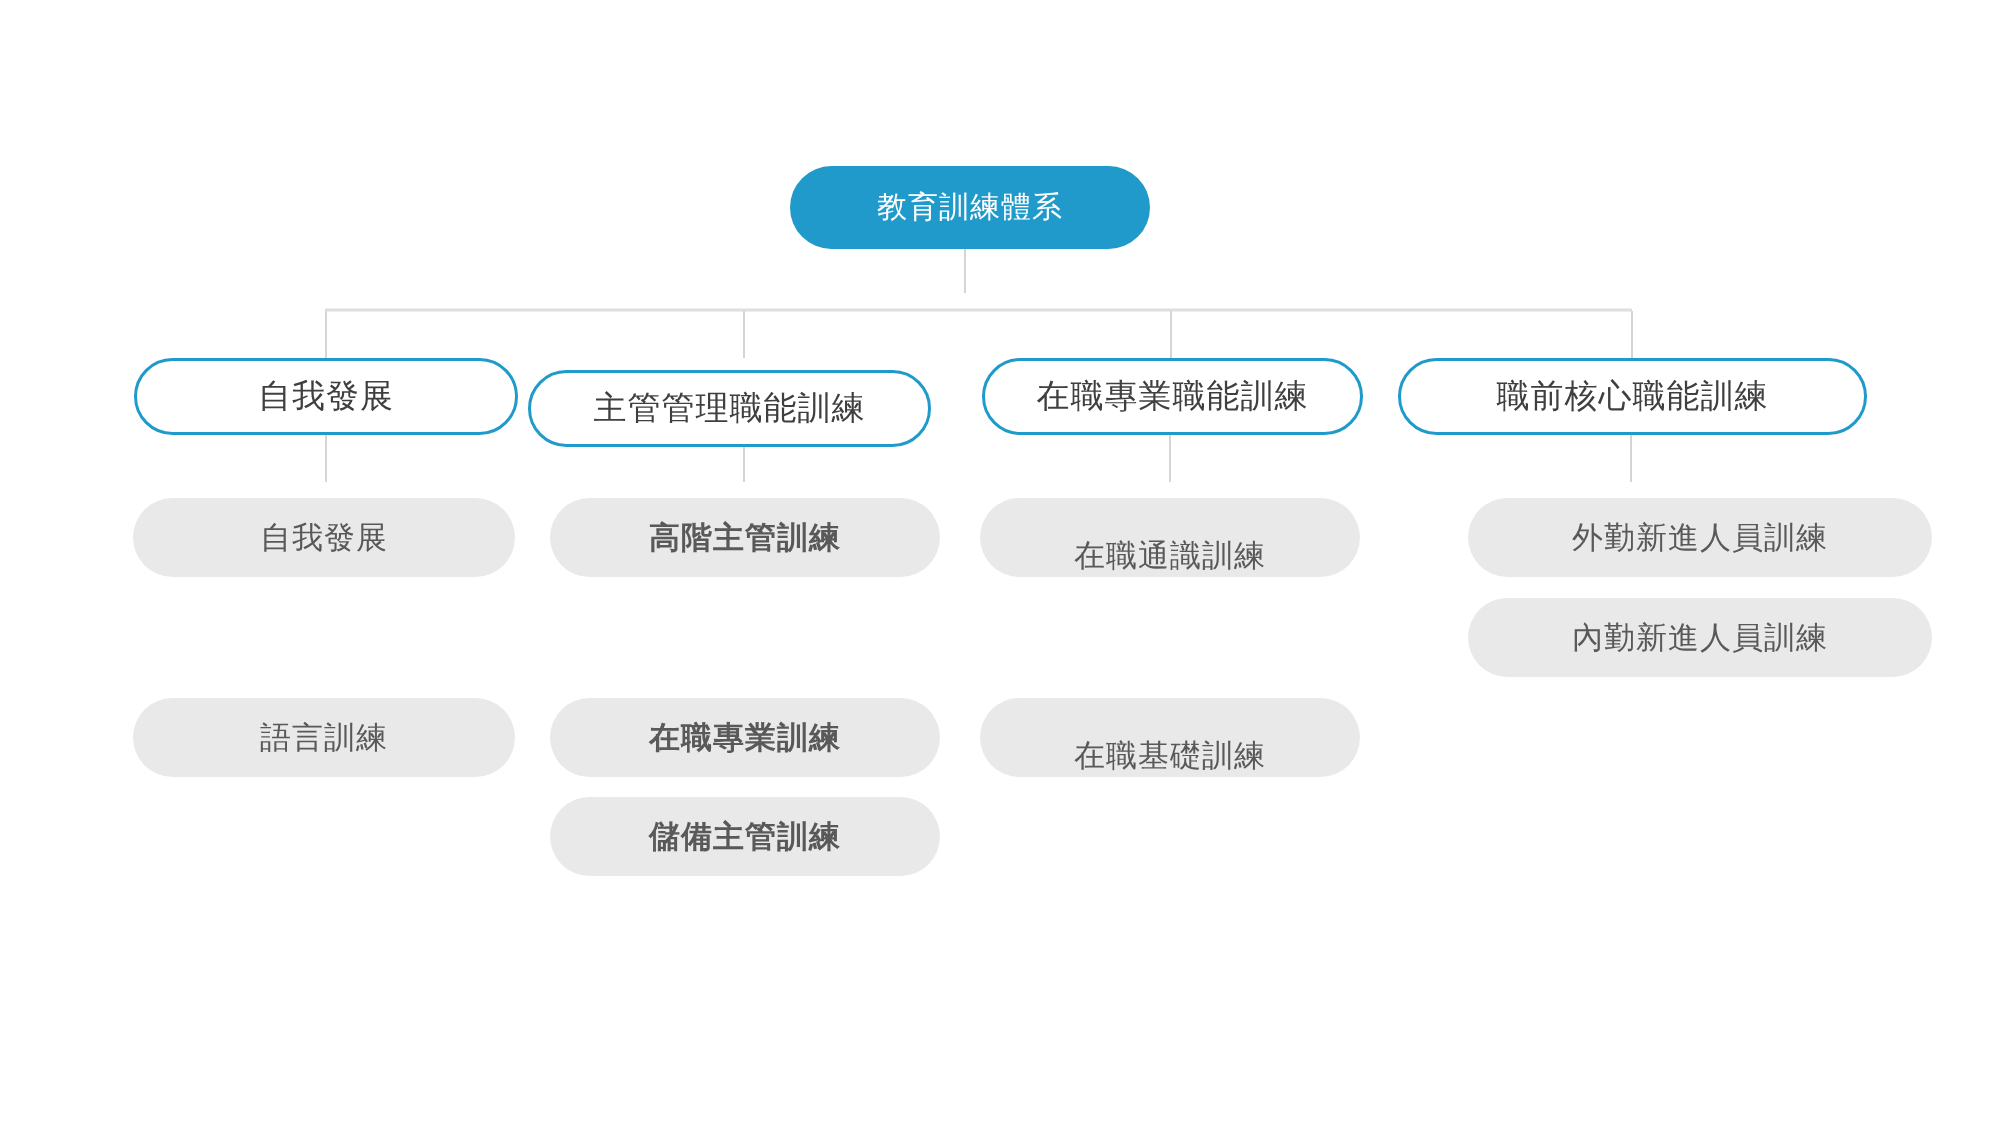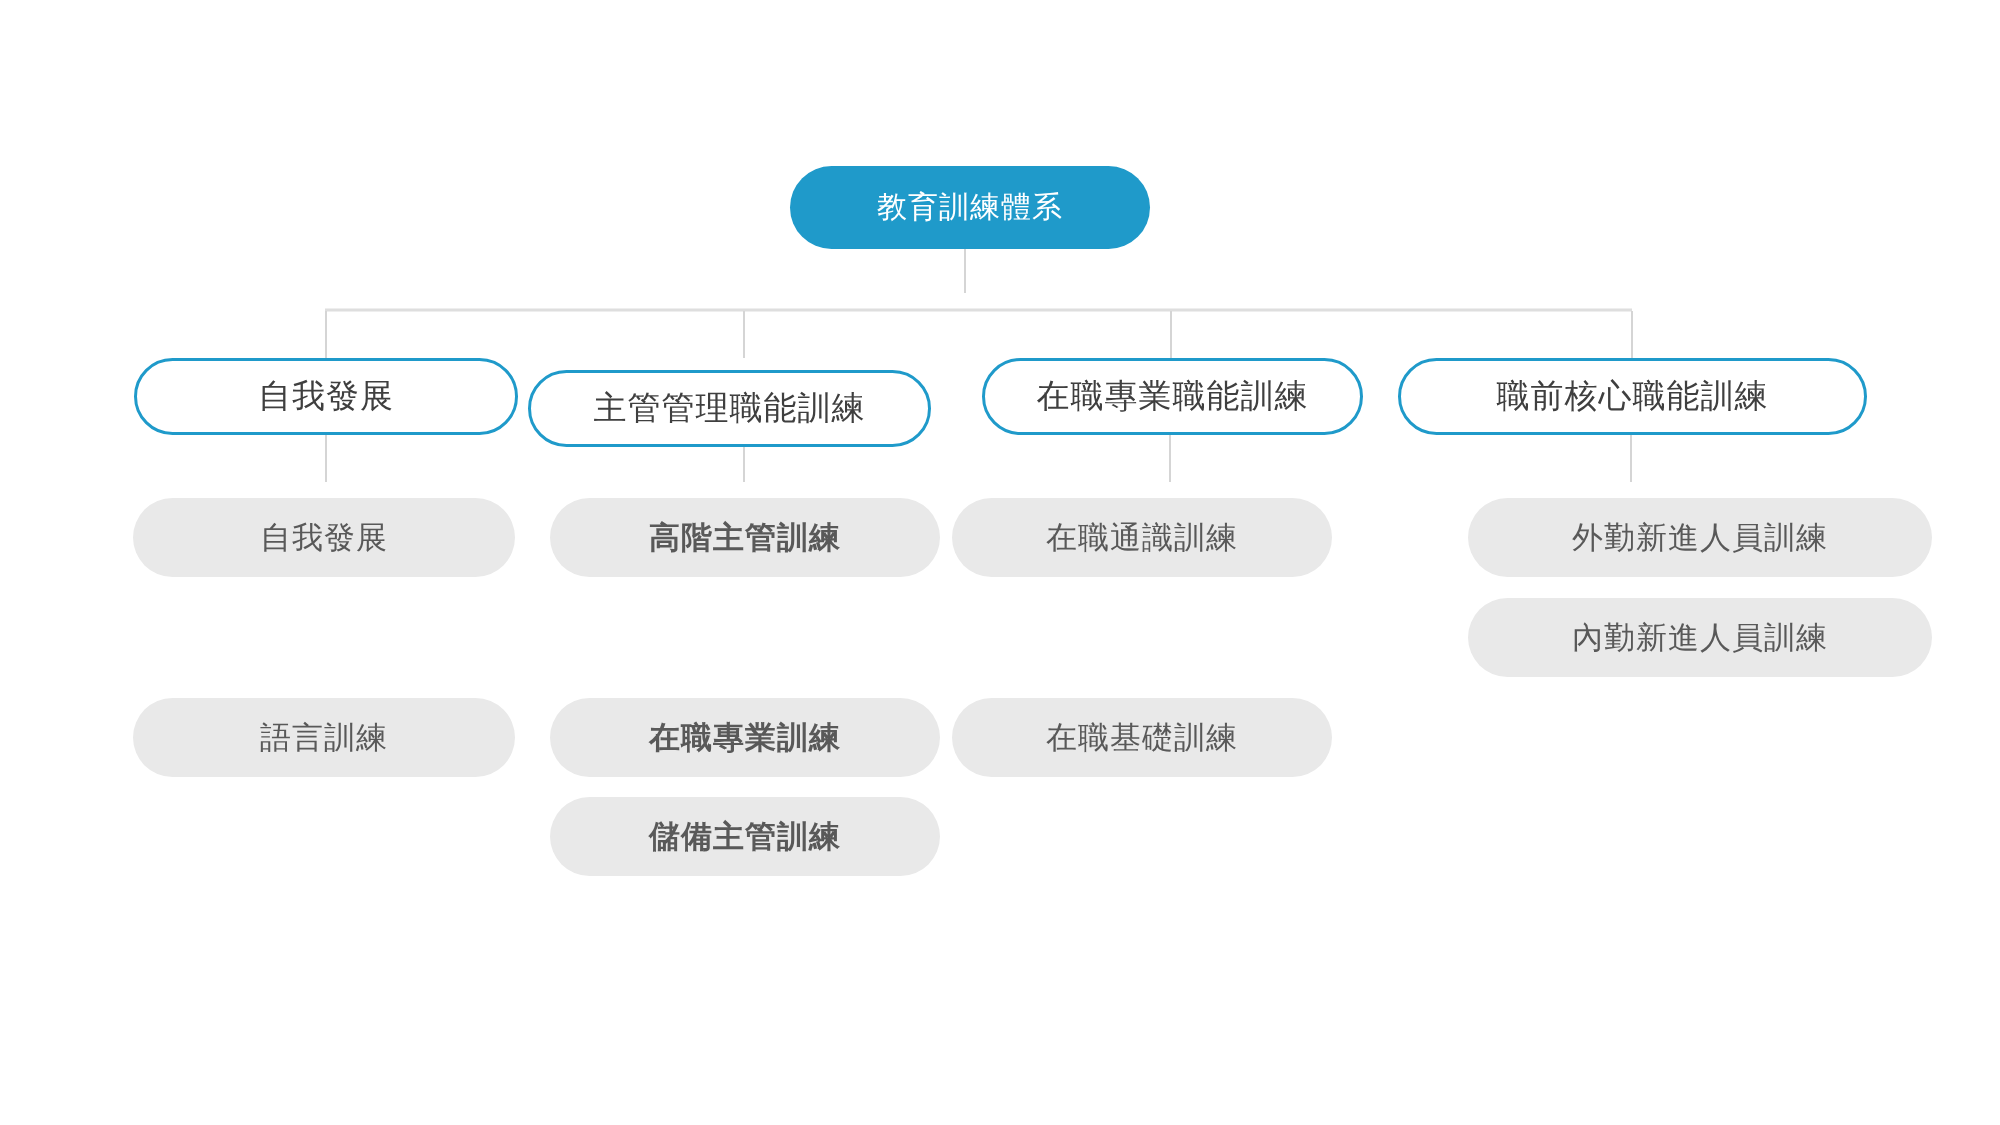--- a/index.html
+++ b/index.html
@@ -47,21 +47,21 @@
   .h3{left:982px;width:381px;}
   .h4{left:1398px;width:469px;}
   .child{
     height:79px;
     background:var(--node-fill);
     border-radius:40px;
     color:var(--child-text);font-size:31px;
   }
   .k1{left:133px;width:382px;}
   .k2{left:550px;width:390px;font-weight:bold;}
-  .k3{left:952px;width:380px;}
+  .k3{left:980px;width:380px;align-items:flex-end;}
   .k4{left:1468px;width:464px;}
   .r1{top:498px;}
   .r2{top:598px;}
   .r3{top:698px;}
   .r4{top:797px;}
 </style>
 </head>
 <body>
 
 <div class="stage">

